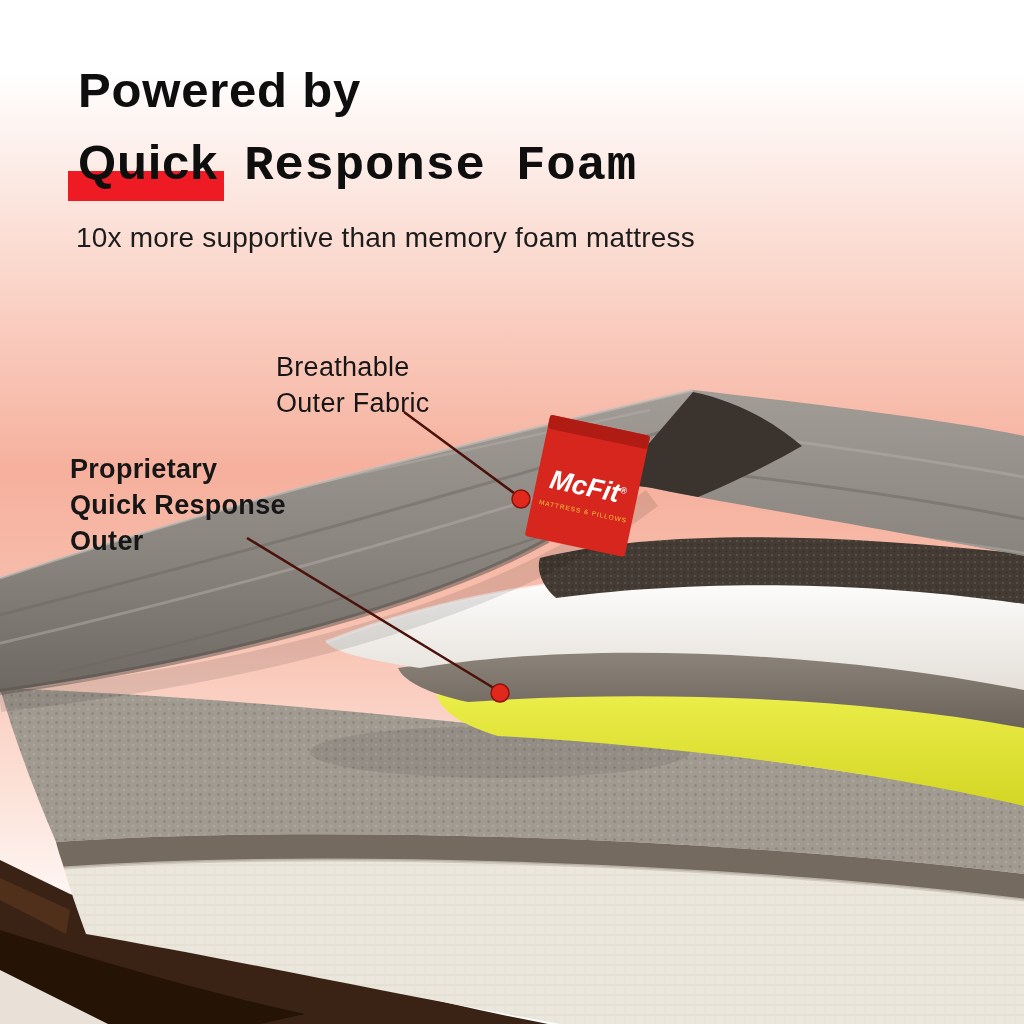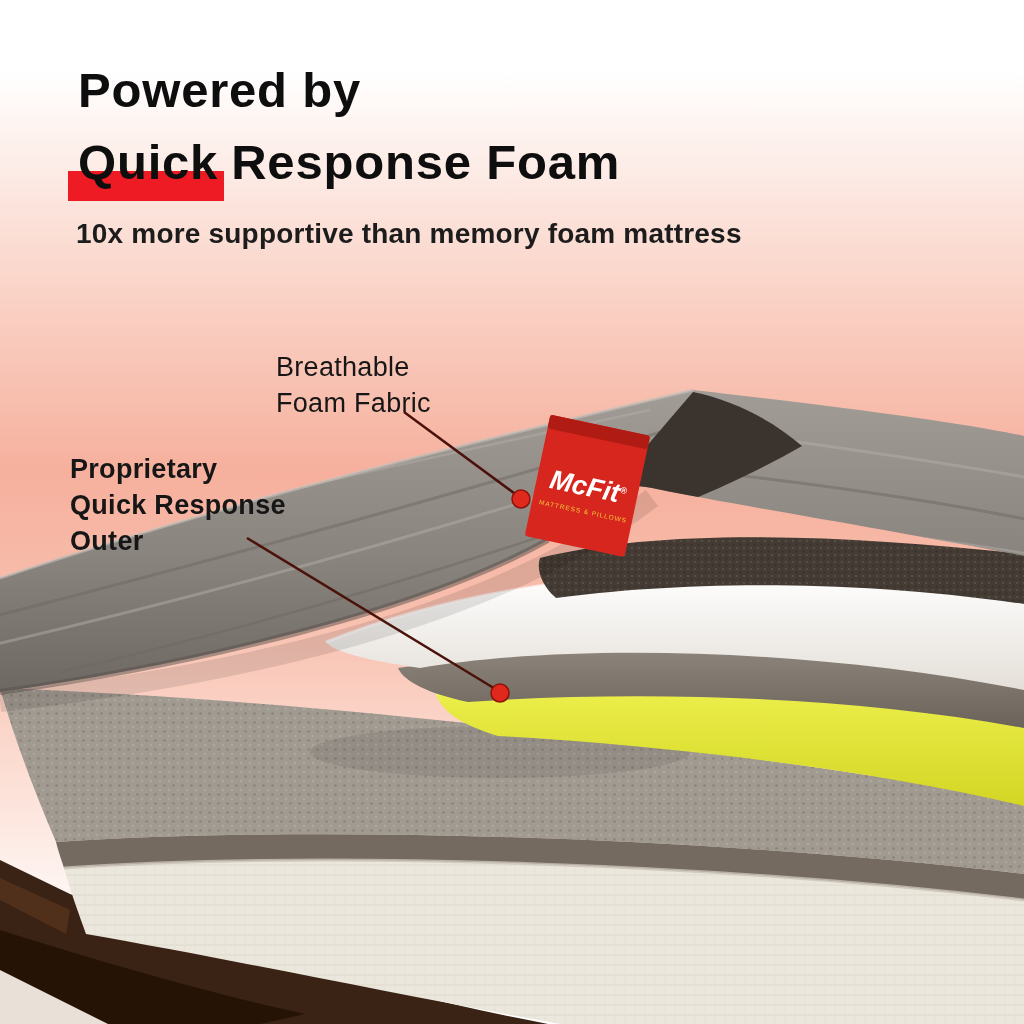--- a/index.html
+++ b/index.html
@@ -6,43 +6,43 @@
   .canvas{
     position:relative;width:1024px;height:1024px;overflow:hidden;
     font-family:"Liberation Sans",sans-serif;
     background:linear-gradient(180deg,#ffffff 0%,#ffffff 7%,#fbdcd2 24%,#f6b09d 46%,#f8bfae 60%,#fcdfd5 76%,#ffffff 92%,#ffffff 100%);
   }
   .scene{position:absolute;left:0;top:0;z-index:1;}
   .headline{position:absolute;left:78px;top:58px;z-index:3;color:#101010;}
   .headline h1{margin:0;font-size:49px;font-weight:800;letter-spacing:.8px;line-height:1.32;color:#0e0e0e;}
   .quick{position:relative;z-index:0;display:inline-block;margin-top:7px;}
   .quick::before{content:"";position:absolute;left:-10px;right:-6px;bottom:-7px;height:30px;background:#EE1B24;z-index:-1;}
-  .rest{margin-left:13px;}
-  .subtitle{margin:24px 0 0 -2px;font-size:28px;font-weight:700;letter-spacing:.2px;color:#1c1c1c;}
+  .rest{margin-left:26px;font-family:Liberation Mono, monospace;}
+  .subtitle{margin:24px 0 0 -2px;font-size:28px;font-weight:400;letter-spacing:.2px;color:#1c1c1c;}
   .label{position:absolute;z-index:3;color:#161616;font-size:27px;line-height:36px;letter-spacing:.3px;margin-top:15px;}
   .label span{display:block;}
   .fabric-label{left:276px;top:334px;font-weight:500;}
   .foam-label{left:70px;top:436px;font-weight:700;}
 </style>
 </head>
 <body>
 
 <div class="canvas">
 
   <header class="headline">
     <h1>
       <span>Powered by</span><br>
       <span class="quick">Quick</span><span class="rest">Response Foam</span>
     </h1>
     <p class="subtitle">10x more supportive than memory foam mattress</p>
   </header>
 
   <div class="label fabric-label">
     <span>Breathable</span>
-    <span>Foam Fabric</span>
+    <span>Outer Fabric</span>
   </div>
   <div class="label foam-label">
     <span>Proprietary</span>
     <span>Quick Response</span>
     <span>Outer</span>
   </div>
 
   <svg class="scene" width="1024" height="1024" viewBox="0 0 1024 1024">
     <defs>
       <linearGradient id="coverGrad" x1="0" y1="0" x2="0" y2="1">

